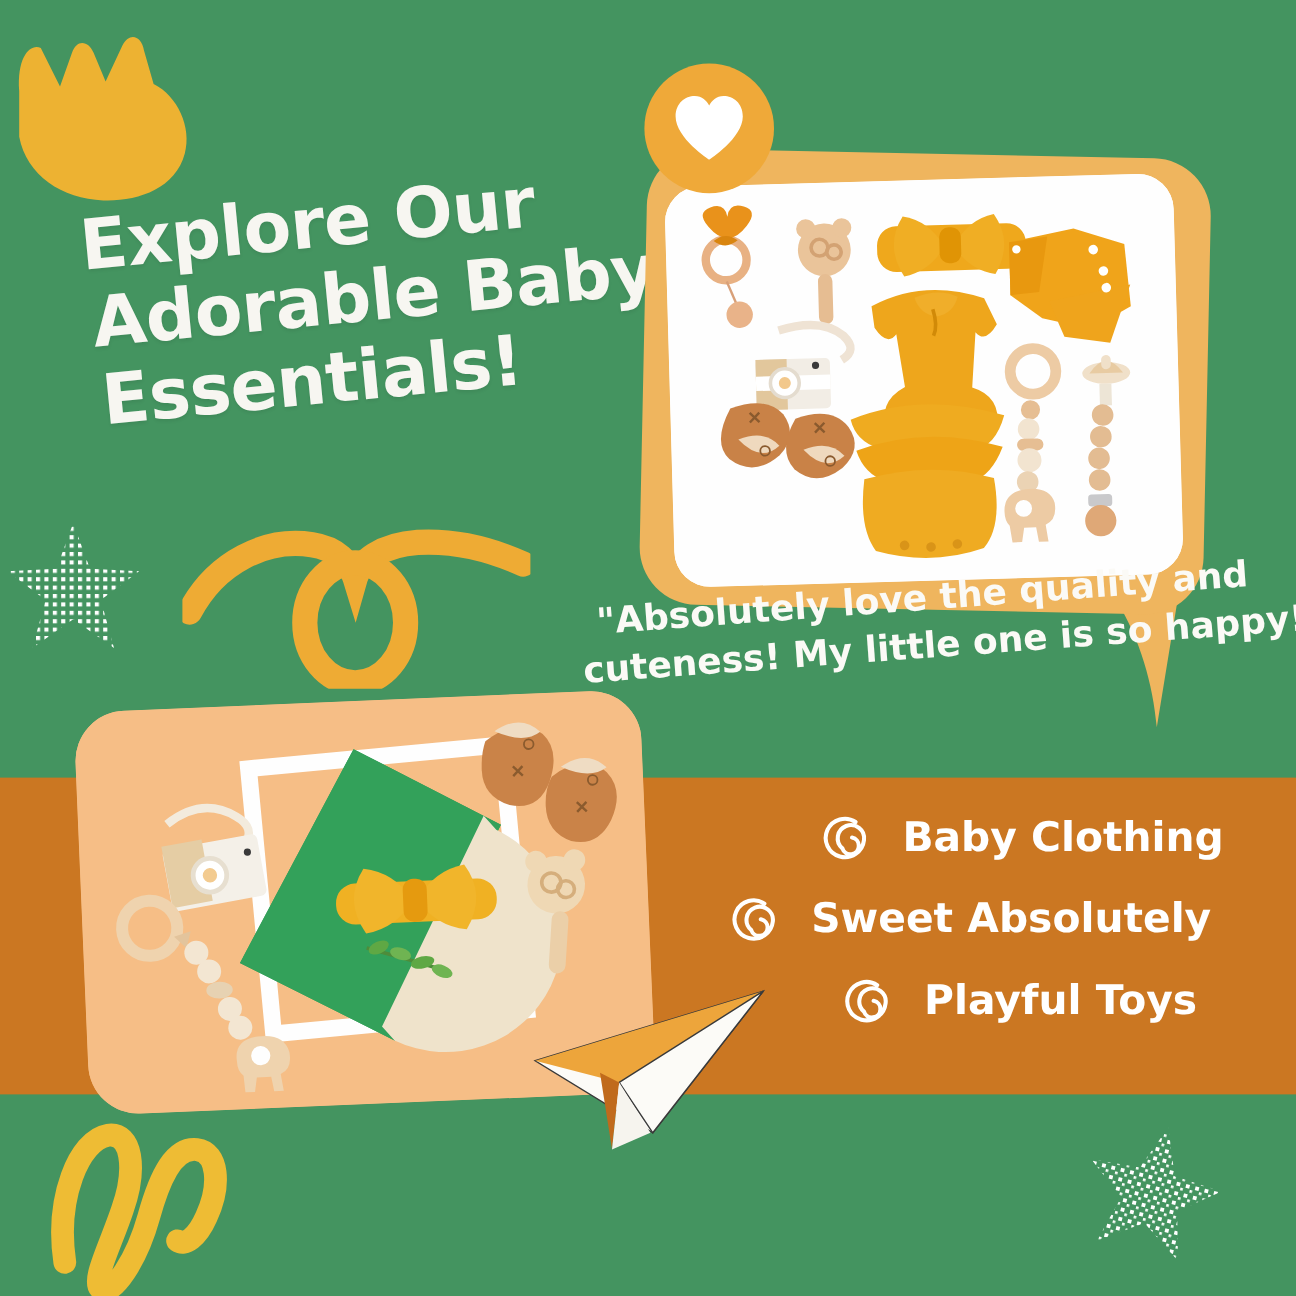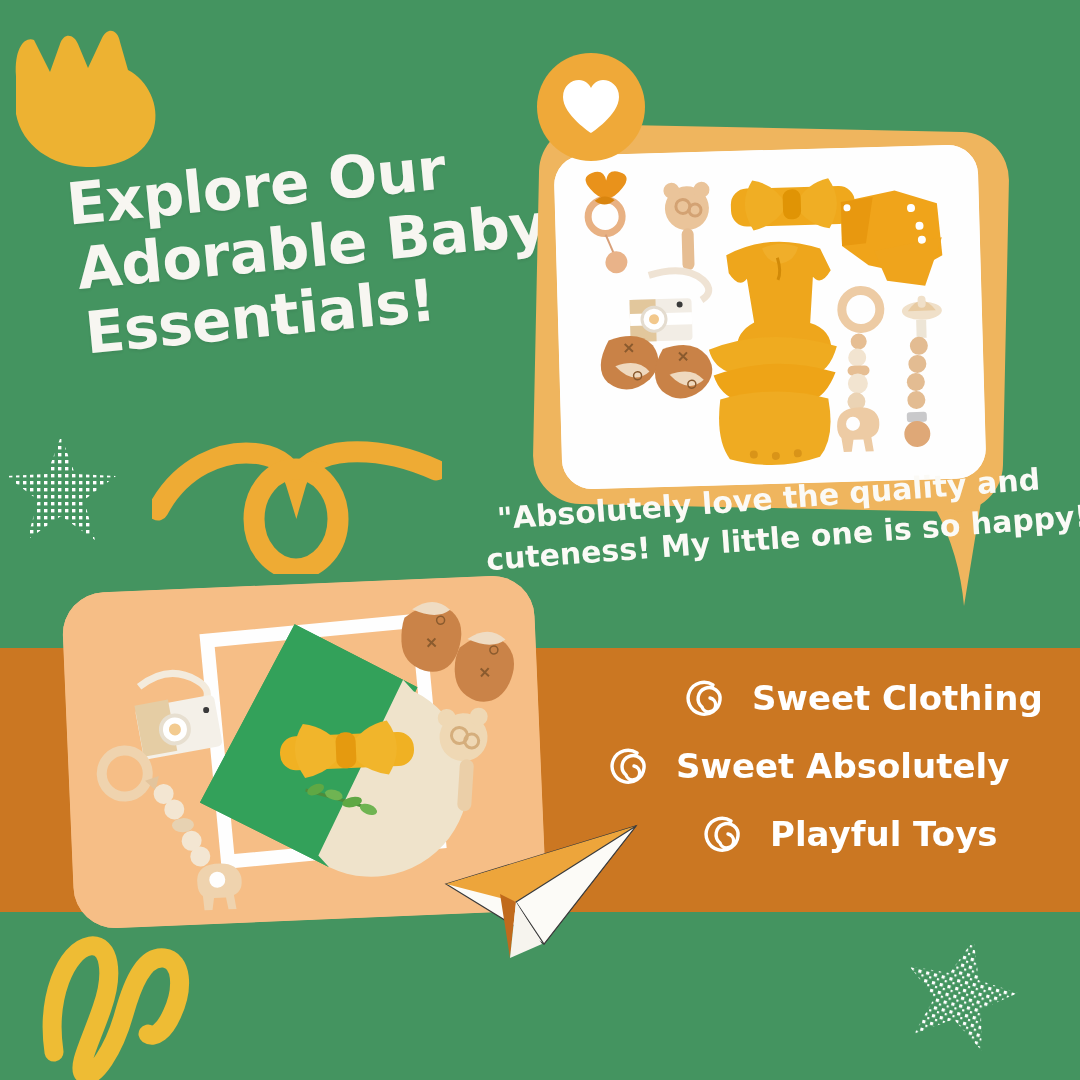--- a/index.html
+++ b/index.html
@@ -388,21 +388,21 @@
     <path d="M60 76 L76 84 L70 140 Z" fill="#C06A1C"></path>
     <path d="M76 84 L70 140 L102 126 Z" fill="#F6F4EE"></path>
   </svg>
 
   <div class="features">
 
     <div class="feature f1">
       <svg class="bullet" viewBox="0 0 44 44">
         <path d="M31 9 A16 16 0 1 0 38 24 A11 11 0 1 0 20 31 A7 7 0 1 0 28 22" fill="none" stroke="#FFFFFF" stroke-width="3.4" stroke-linecap="round"></path>
       </svg>
-      <span class="feature-label">Sweet Clothing</span>
+      <span class="feature-label">Baby Clothing</span>
     </div>
 
     <div class="feature f2">
       <svg class="bullet" viewBox="0 0 44 44">
         <path d="M31 9 A16 16 0 1 0 38 24 A11 11 0 1 0 20 31 A7 7 0 1 0 28 22" fill="none" stroke="#FFFFFF" stroke-width="3.4" stroke-linecap="round"></path>
       </svg>
       <span class="feature-label">Sweet Absolutely</span>
     </div>
 
     <div class="feature f3">

